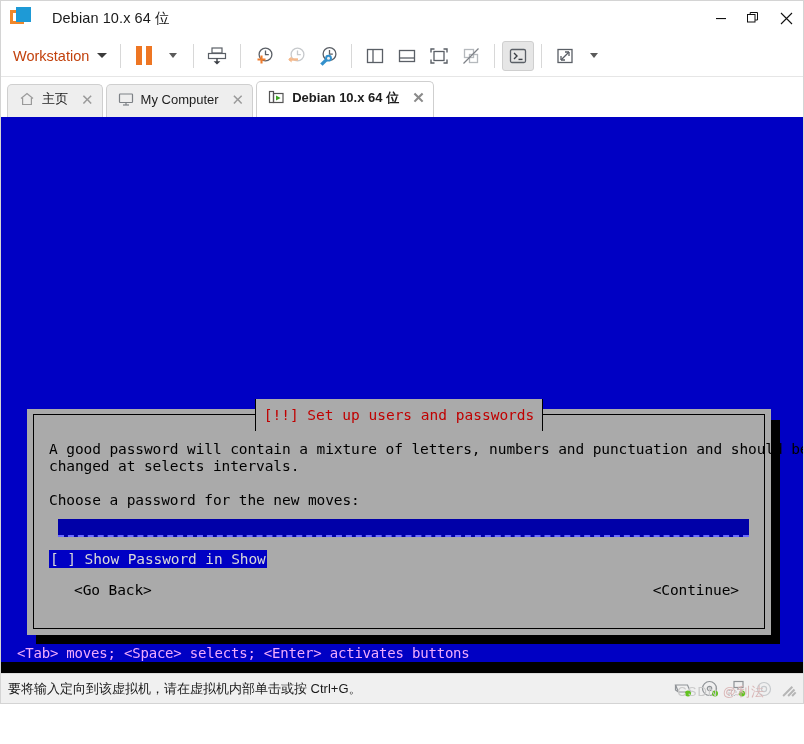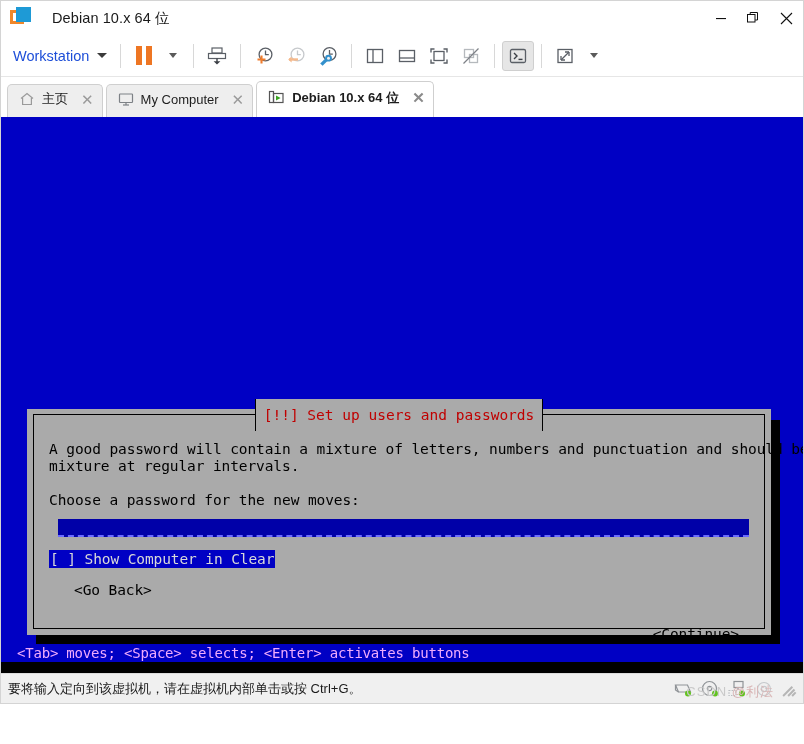--- a/index.html
+++ b/index.html
@@ -92,21 +92,21 @@
     min-height: 42px;
     background: #ffffff;
     display: flex;
     align-items: center;
     padding-left: 8px;
     border-bottom: 1px solid #e6e6e6;
     box-sizing: border-box;
   }
   .tb-menu {
     font-size: 14.5px;
-    color: #1d4ed8;
+    color: #c2410c;
     padding: 4px 6px 4px 4px;
     display: flex;
     align-items: center;
     gap: 8px;
     cursor: default;
     white-space: nowrap;
   }
   .caret-dn {
     width: 0; height: 0;
     border-left: 5px solid transparent;
@@ -293,21 +293,20 @@
     position: absolute;
     left: 25px;
     top: 0;
     white-space: pre;
   }
   .btn-continue {
     position: absolute;
     right: 13px;
     top: 0;
     white-space: pre;
-    margin-top: 44px;
   }
 
   
   .vm-helpbar {
     position: absolute;
     left: 0;
     bottom: 11px;
     width: 100%;
     height: 18px;
     background: #0000c4;
@@ -373,21 +372,21 @@
   .grip i {
     position: absolute;
     background: #b5b5b5;
     width: 13px;
     height: 1.6px;
     transform: rotate(-45deg);
     transform-origin: left center;
   }
   .watermark {
     position: absolute;
-    right: 29px;
+    right: 38px;
     bottom: 2px;
     font-size: 13px;
     color: #c9c9c9;
     letter-spacing: 1px;
     white-space: nowrap;
     pointer-events: none;
   }
   .watermark .wm2 {
     color: #d9b5b5;
   }
@@ -571,28 +570,28 @@
     <div class="dlg-shadow"></div>
 
     <div class="dlg">
       <div class="dlg-inner">
         <div class="dlg-title">
           <span>[!!] Set up users and passwords</span>
         </div>
 
         <div class="dlg-body">
           <p>A good password will contain a mixture of letters, numbers and punctuation and should be</p>
-          <p>mixture at regular intervals.</p>
+          <p>changed at selects intervals.</p>
           <div class="spacer-line"></div>
           <p>Choose a password for the new moves:</p>
 
           <div class="pw-field"></div>
 
           <div style="height:2px"></div>
-          <div class="chk-row">[ ] Show Computer in Clear</div>
+          <div class="chk-row">[ ] Show Password in Show</div>
 
           <div class="btn-row">
             <span class="btn-back">&lt;Go Back&gt;</span>
             <span class="btn-continue">&lt;Continue&gt;</span>
           </div>
         </div>
       </div>
     </div>
 
     <div class="vm-helpbar">&lt;Tab&gt; moves; &lt;Space&gt; selects; &lt;Enter&gt; activates buttons</div>

